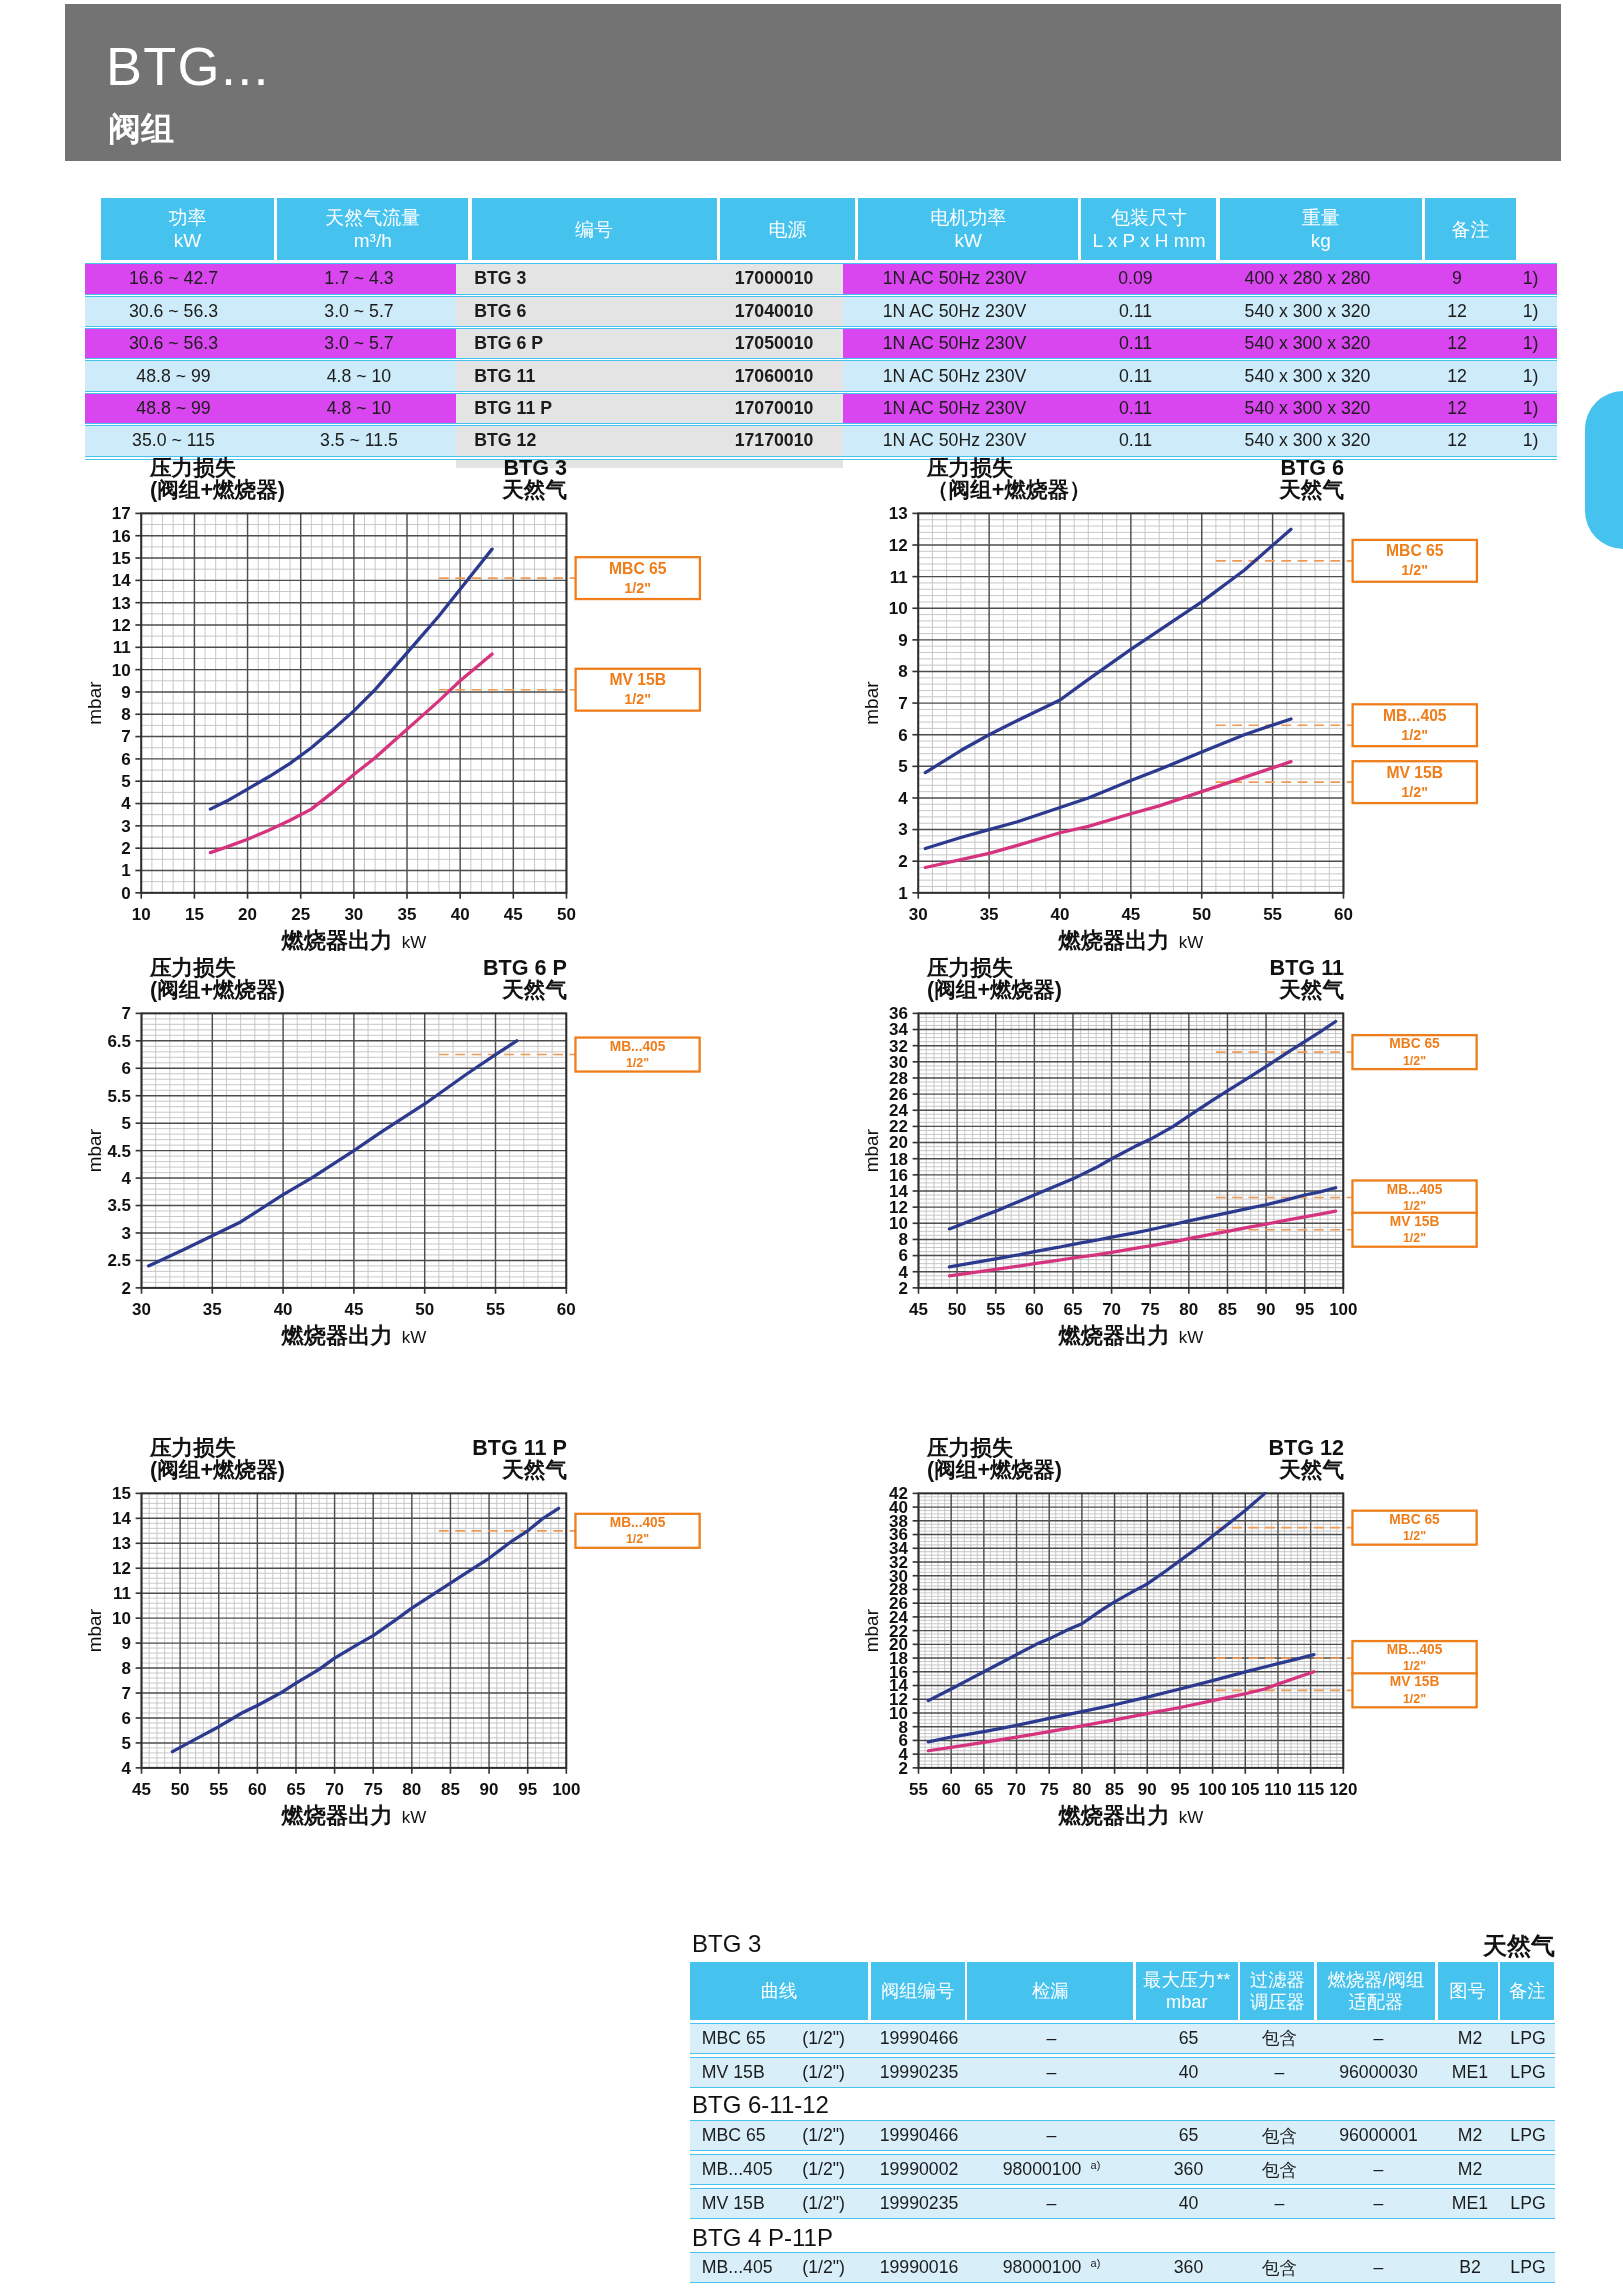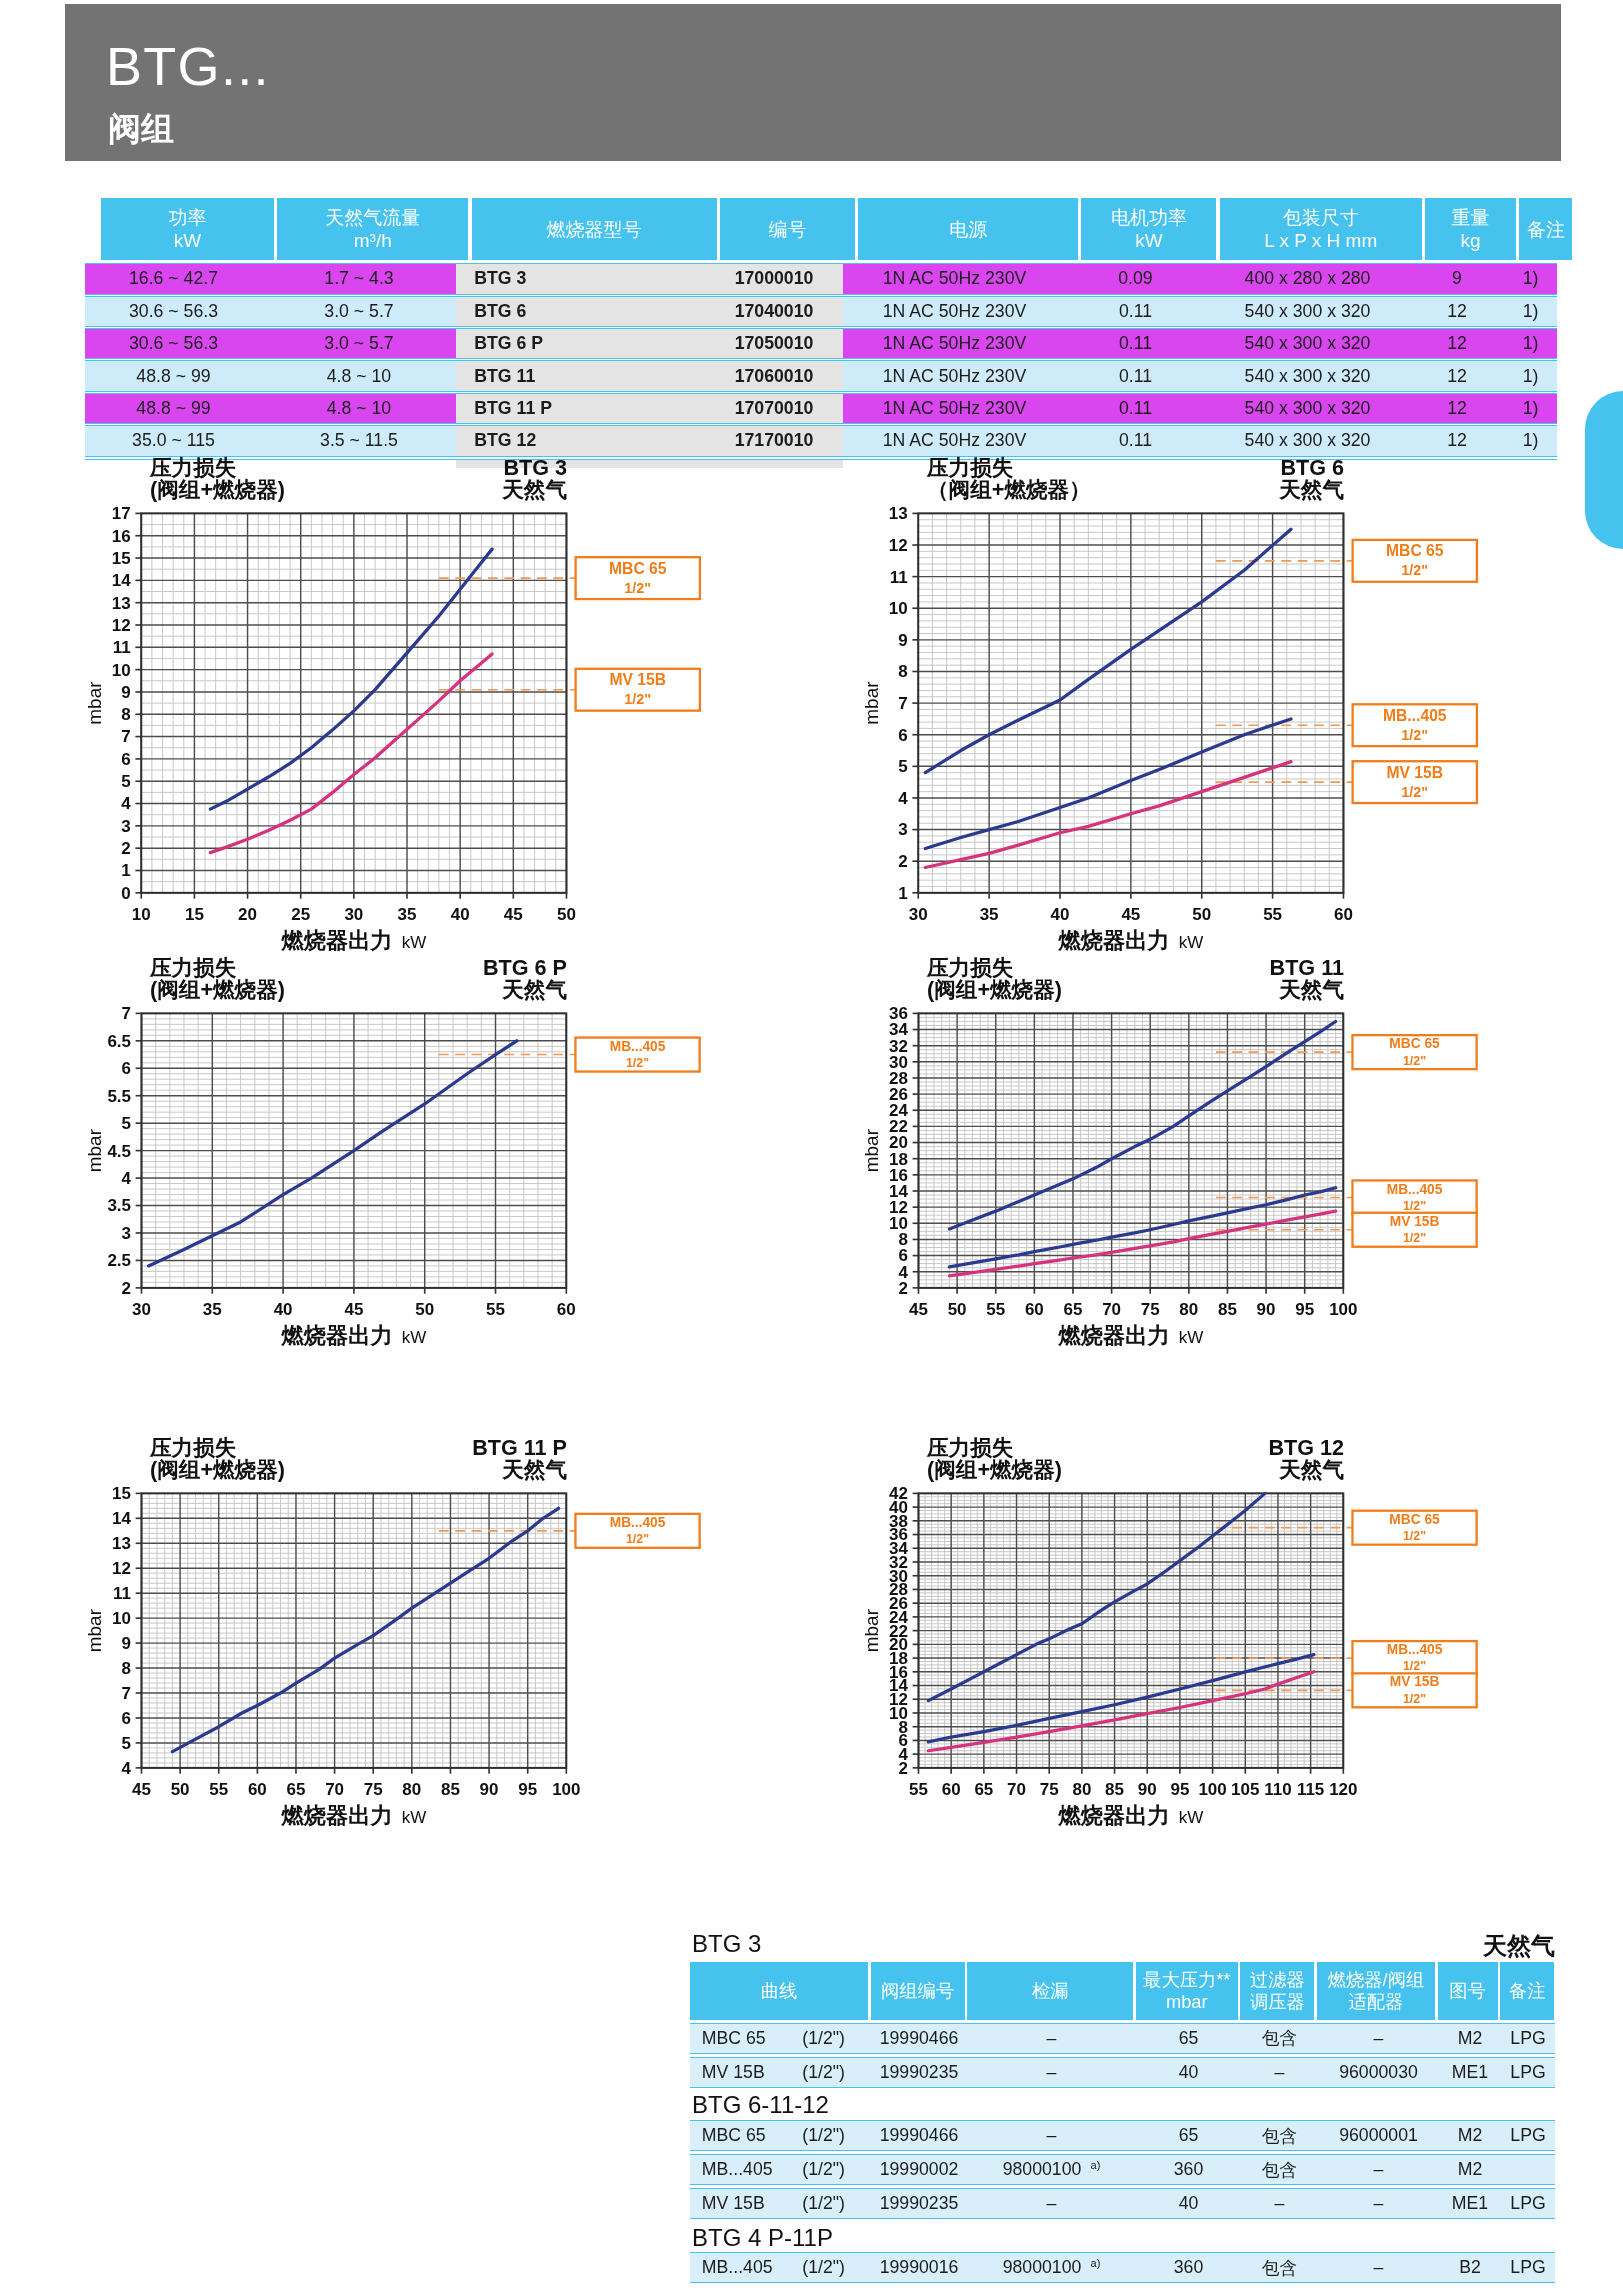--- a/index.html
+++ b/index.html
@@ -61,21 +61,20 @@
   </div>
 
   <div id="side-tab"></div>
 
   <div id="main-table">
       <div class="mt-header">
         <div class="hcell">功率
 kW</div>
         <div class="hcell">天然气流量
 m³/h</div>
-        <div class="hcell">燃烧器型号</div>
         <div class="hcell">编号</div>
         <div class="hcell">电源</div>
         <div class="hcell">电机功率
 kW</div>
         <div class="hcell">包装尺寸
 L x P x H  mm</div>
         <div class="hcell">重量
 kg</div>
         <div class="hcell">备注</div>
       </div>

